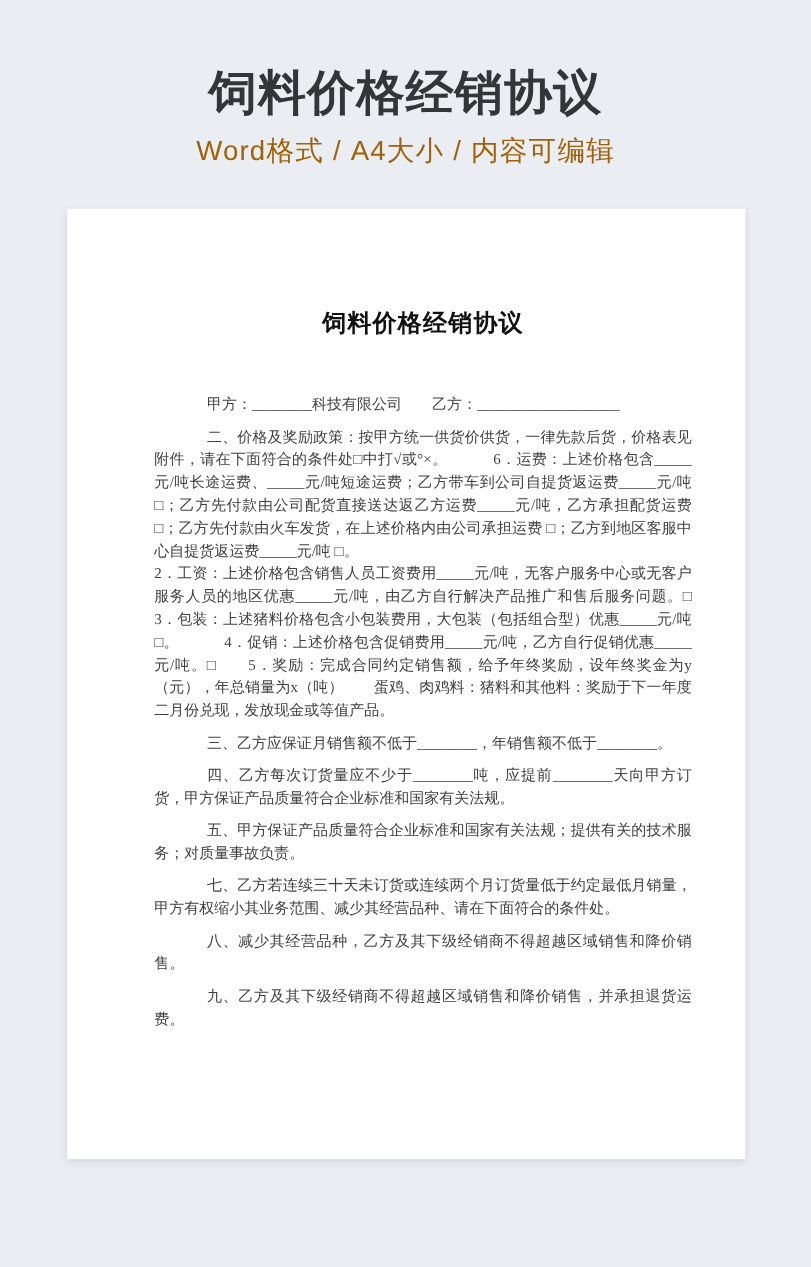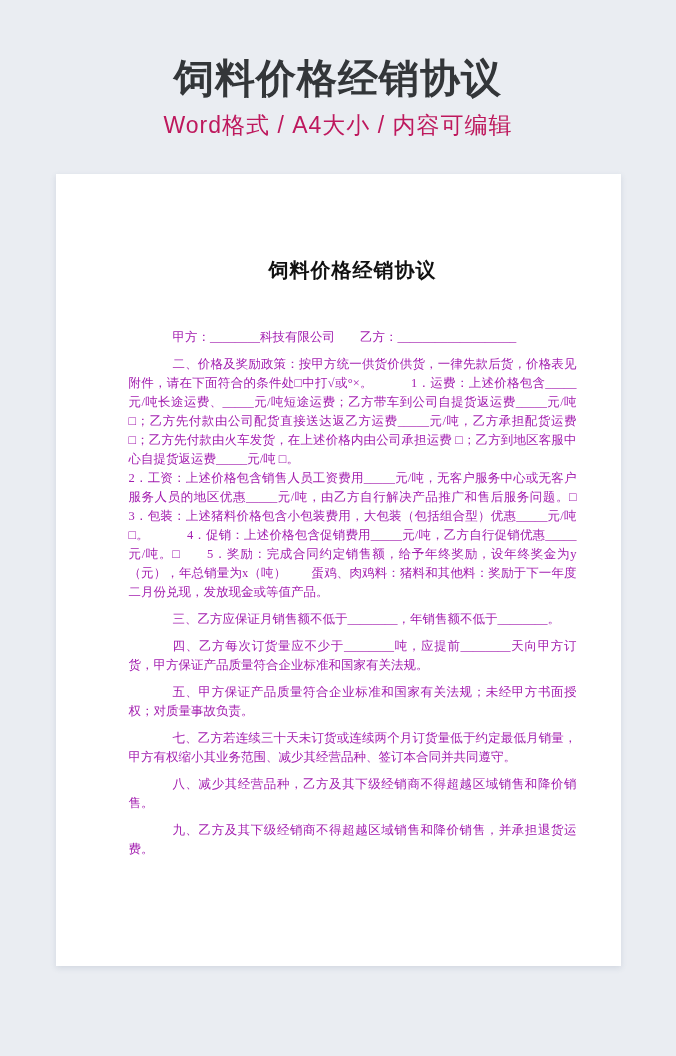--- a/index.html
+++ b/index.html
@@ -23,21 +23,21 @@
     font-weight: 700;
     color: #333639;
     letter-spacing: 1px;
     margin: 0;
   }
   .banner-subtitle {
     margin: 10px 0 0;
     font-size: 23px;
     line-height: 1.2;
     font-weight: 400;
-    color: #be185d;
+    color: #a16207;
     letter-spacing: 1px;
   }
   .page {
     box-sizing: border-box;
     width: 565px;
     height: 792px;
     margin: 34px auto 0;
     background: #ffffff;
     box-shadow: 0 2px 6px rgba(60, 75, 110, 0.14);
     padding: 84px 44px 0 73px;
@@ -49,21 +49,21 @@
     font-weight: 700;
     font-size: 20px;
     line-height: 24px;
     color: #111111;
     letter-spacing: 1px;
   }
   .doc-body {
     font-family: "Liberation Serif", "DejaVu Serif", serif;
     font-size: 12.5px;
     line-height: 19px;
-    color: #a21caf;
+    color: #404040;
   }
   .para {
     margin: 0 0 8px;
     text-indent: 44px;
     text-align: justify;
   }
   .para.flush {
     text-indent: 0;
   }
   .para.tight {
@@ -79,30 +79,30 @@
 </header>
 
 <main class="page">
   <h2 class="doc-title">饲料价格经销协议</h2>
 
   <div class="doc-body">
     <p class="para">甲方：________科技有限公司　　乙方：___________________</p>
 
 
 
-    <p class="para tight">二、价格及奖励政策：按甲方统一供货价供货，一律先款后货，价格表见附件，请在下面符合的条件处□中打√或°×。　　　1．运费：上述价格包含_____元/吨长途运费、_____元/吨短途运费；乙方带车到公司自提货返运费_____元/吨 □；乙方先付款由公司配货直接送达返乙方运费_____元/吨，乙方承担配货运费 □；乙方先付款由火车发货，在上述价格内由公司承担运费 □；乙方到地区客服中心自提货返运费_____元/吨 □。</p>
+    <p class="para tight">二、价格及奖励政策：按甲方统一供货价供货，一律先款后货，价格表见附件，请在下面符合的条件处□中打√或°×。　　　6．运费：上述价格包含_____元/吨长途运费、_____元/吨短途运费；乙方带车到公司自提货返运费_____元/吨 □；乙方先付款由公司配货直接送达返乙方运费_____元/吨，乙方承担配货运费 □；乙方先付款由火车发货，在上述价格内由公司承担运费 □；乙方到地区客服中心自提货返运费_____元/吨 □。</p>
 
     <p class="para flush">2．工资：上述价格包含销售人员工资费用_____元/吨，无客户服务中心或无客户服务人员的地区优惠_____元/吨，由乙方自行解决产品推广和售后服务问题。□　　3．包装：上述猪料价格包含小包装费用，大包装（包括组合型）优惠_____元/吨 □。　　　4．促销：上述价格包含促销费用_____元/吨，乙方自行促销优惠_____元/吨。□　　5．奖励：完成合同约定销售额，给予年终奖励，设年终奖金为y（元），年总销量为x（吨）　　蛋鸡、肉鸡料：猪料和其他料：奖励于下一年度二月份兑现，发放现金或等值产品。</p>
 
     <p class="para">三、乙方应保证月销售额不低于________，年销售额不低于________。</p>
 
     <p class="para">四、乙方每次订货量应不少于________吨，应提前________天向甲方订货，甲方保证产品质量符合企业标准和国家有关法规。</p>
 
-    <p class="para">五、甲方保证产品质量符合企业标准和国家有关法规；未经甲方书面授权；对质量事故负责。</p>
+    <p class="para">五、甲方保证产品质量符合企业标准和国家有关法规；提供有关的技术服务；对质量事故负责。</p>
 
 
-    <p class="para">七、乙方若连续三十天未订货或连续两个月订货量低于约定最低月销量，甲方有权缩小其业务范围、减少其经营品种、签订本合同并共同遵守。</p>
+    <p class="para">七、乙方若连续三十天未订货或连续两个月订货量低于约定最低月销量，甲方有权缩小其业务范围、减少其经营品种、请在下面符合的条件处。</p>
 
     <p class="para">八、减少其经营品种，乙方及其下级经销商不得超越区域销售和降价销售。</p>
 
     <p class="para">九、乙方及其下级经销商不得超越区域销售和降价销售，并承担退货运费。</p>
   </div>
 </main>
 
 </body></html>

